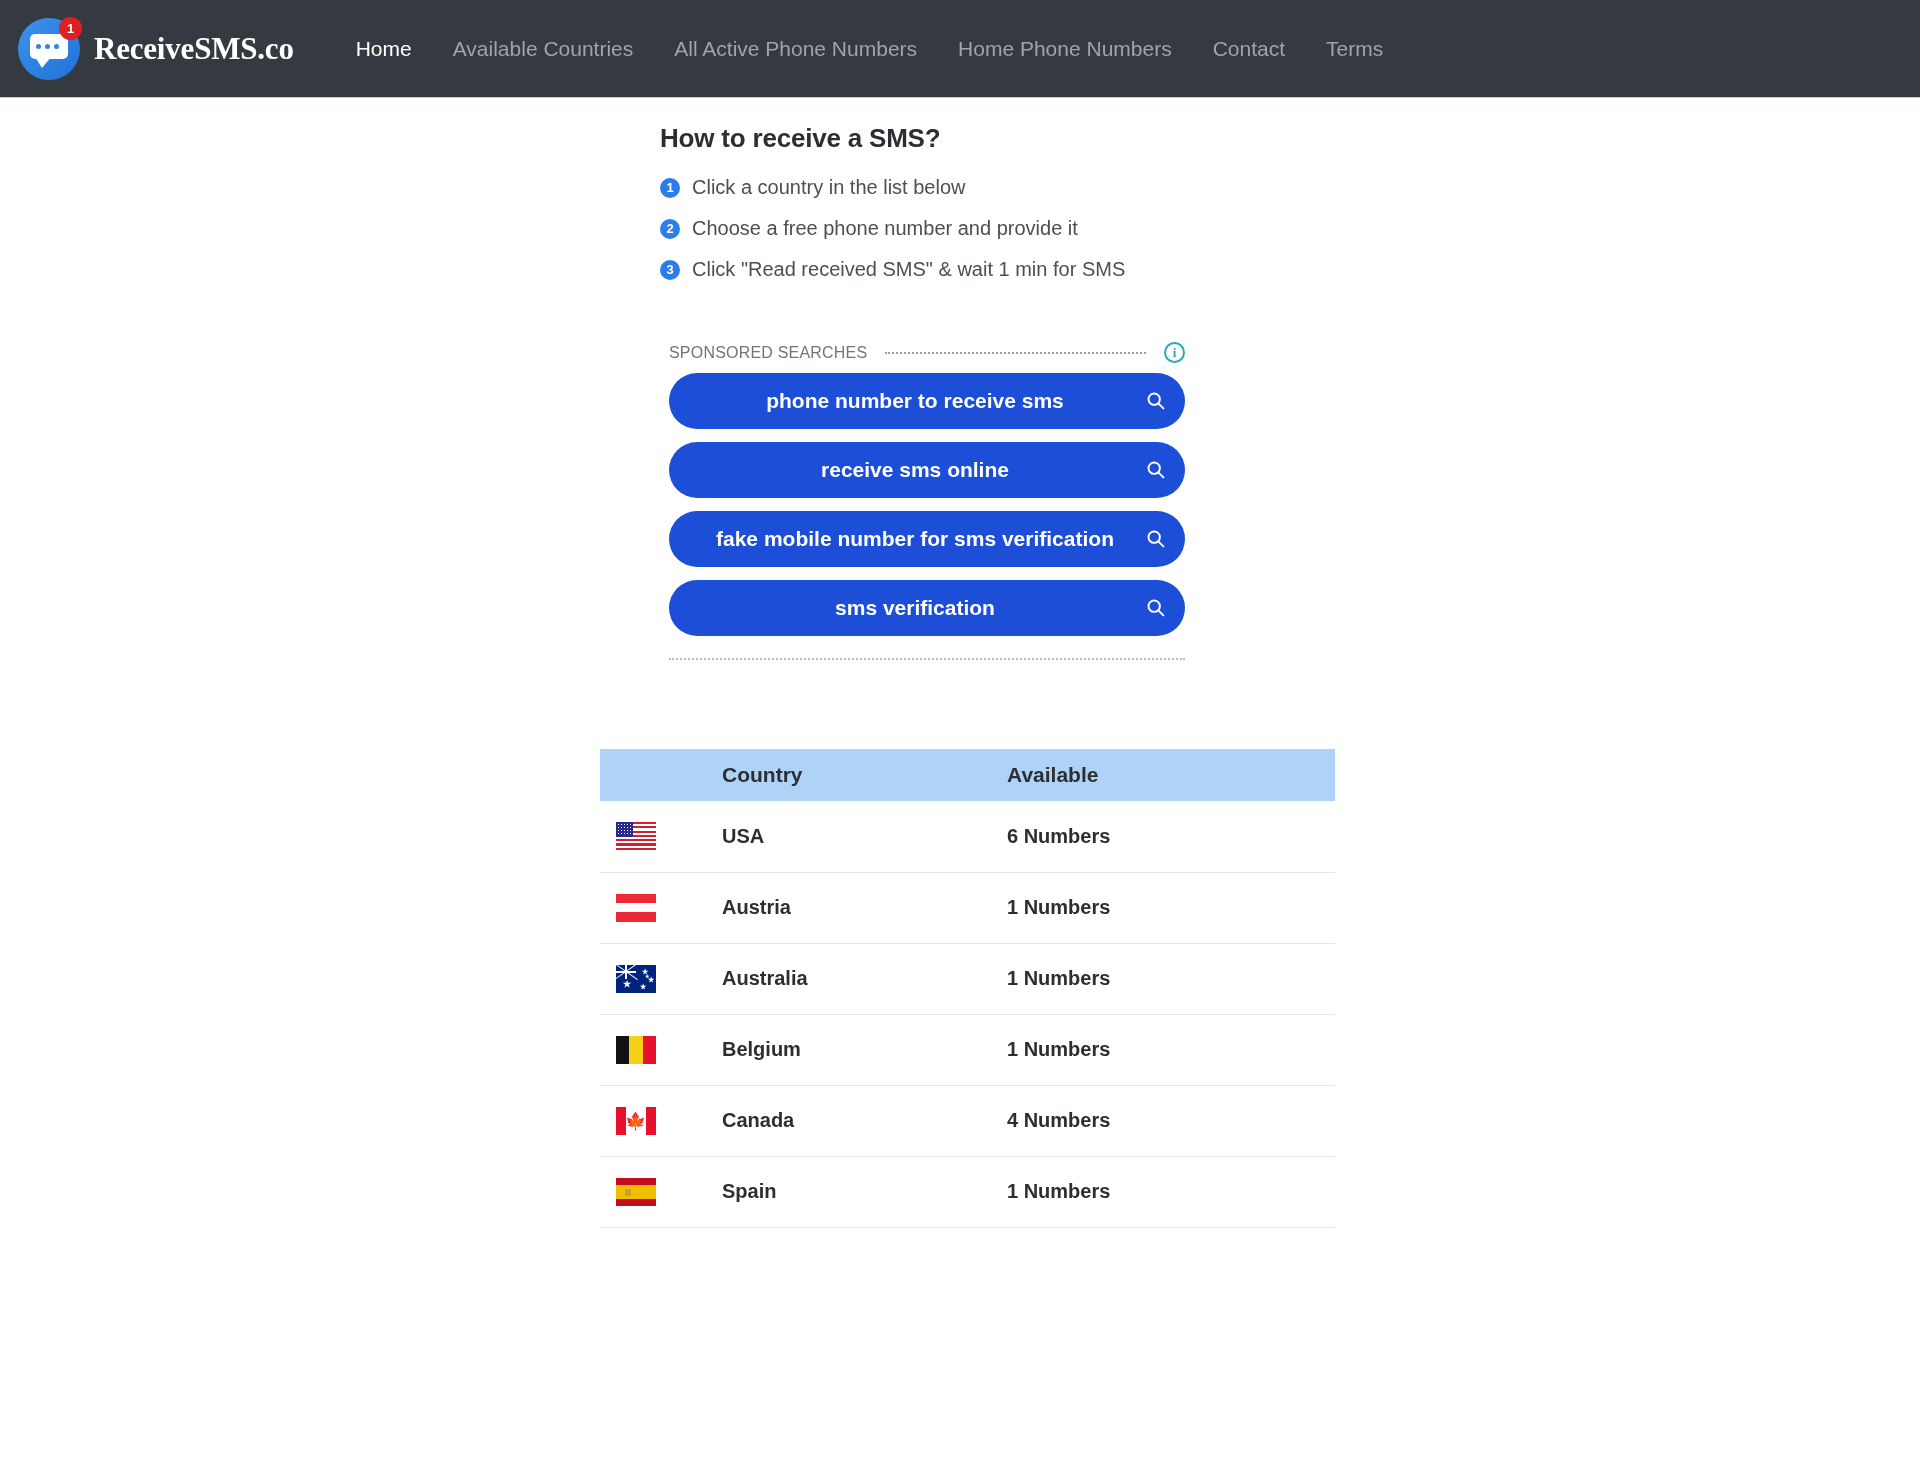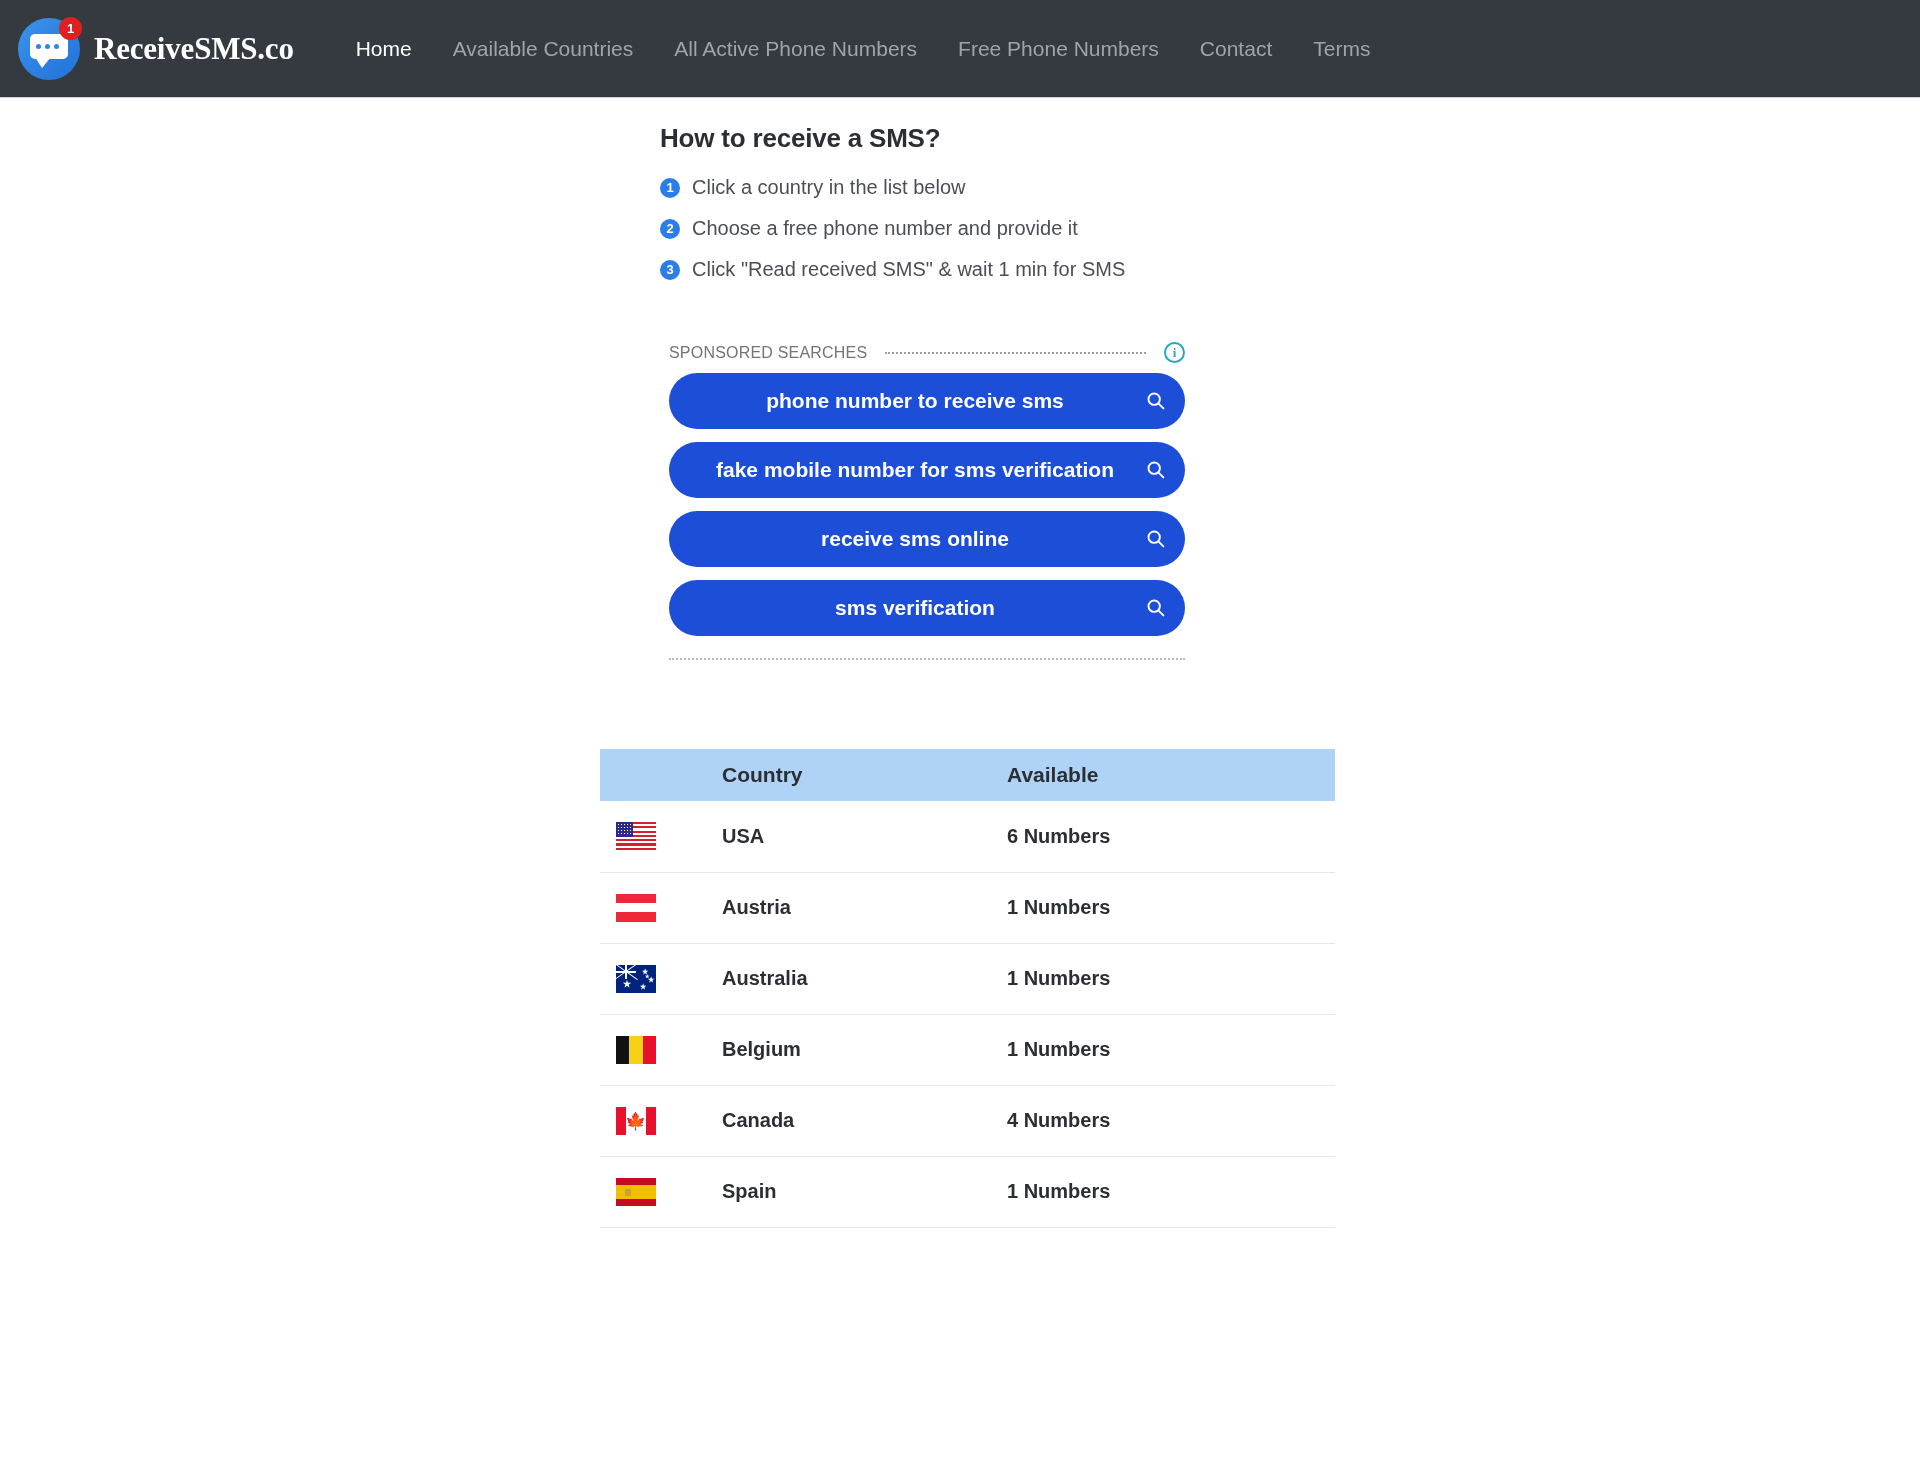--- a/index.html
+++ b/index.html
@@ -380,21 +380,21 @@
           <i></i>
         </span>
       <span class="badge">1</span>
     </span>
     <span class="brand-text">ReceiveSMS.co</span>
   </a>
   <ul class="nav-links">
     <li><a class="active" href="#">Home</a></li>
     <li><a href="#">Available Countries</a></li>
     <li><a href="#">All Active Phone Numbers</a></li>
-    <li><a href="#">Free Phone Numbers</a></li>
+    <li><a href="#">Home Phone Numbers</a></li>
     <li><a href="#">Contact</a></li>
     <li><a href="#">Terms</a></li>
   </ul>
 </div>
 
 <div class="page" style="height:1430px;">
   <div class="content">
 
     <h2 class="howto-title">How to receive a SMS?</h2>
 
@@ -424,31 +424,31 @@
         <span class="ad-text">phone number to receive sms</span>
         <span class="mag">
           <svg width="21" height="21" viewBox="0 0 24 24" fill="none" stroke="#ffffff" stroke-width="2.2" stroke-linecap="round">
               <circle cx="10.5" cy="10.5" r="6.5"></circle>
               <line x1="15.5" y1="15.5" x2="21" y2="21"></line>
             </svg>
         </span>
       </button>
 
       <button class="ad-pill">
-        <span class="ad-text">fake mobile number for sms verification</span>
+        <span class="ad-text">receive sms online</span>
         <span class="mag">
           <svg width="21" height="21" viewBox="0 0 24 24" fill="none" stroke="#ffffff" stroke-width="2.2" stroke-linecap="round">
               <circle cx="10.5" cy="10.5" r="6.5"></circle>
               <line x1="15.5" y1="15.5" x2="21" y2="21"></line>
             </svg>
         </span>
       </button>
 
       <button class="ad-pill">
-        <span class="ad-text">receive sms online</span>
+        <span class="ad-text">fake mobile number for sms verification</span>
         <span class="mag">
           <svg width="21" height="21" viewBox="0 0 24 24" fill="none" stroke="#ffffff" stroke-width="2.2" stroke-linecap="round">
               <circle cx="10.5" cy="10.5" r="6.5"></circle>
               <line x1="15.5" y1="15.5" x2="21" y2="21"></line>
             </svg>
         </span>
       </button>
 
       <button class="ad-pill">
         <span class="ad-text">sms verification</span>

